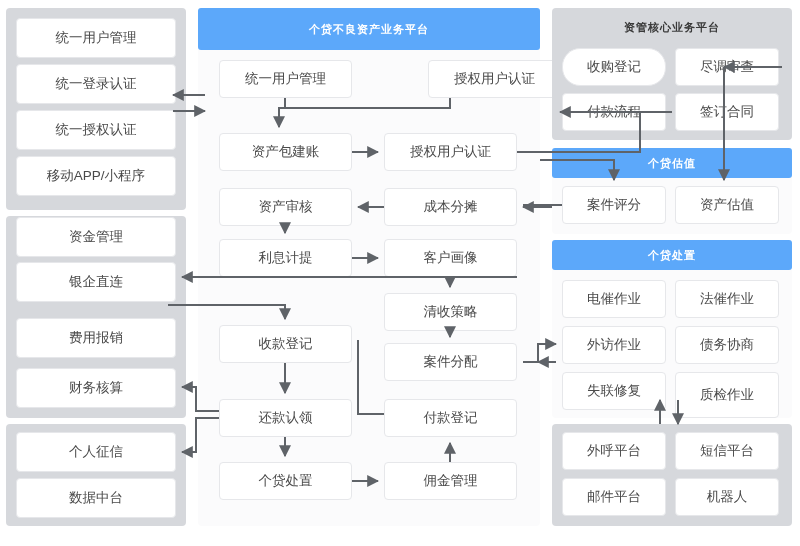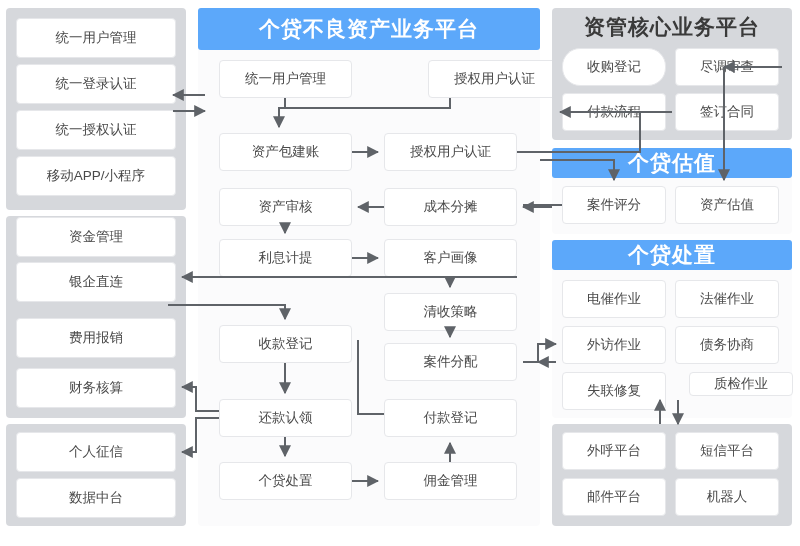--- a/index.html
+++ b/index.html
@@ -6,21 +6,21 @@
   body{width:800px;height:546px;position:relative;overflow:hidden;
        font-family:"Liberation Sans","DejaVu Sans",sans-serif;}
   #diagram{position:absolute;left:0;top:0;width:800px;height:546px;}
 
   .panel{position:absolute;box-sizing:border-box;border-radius:4px;}
   .panel.grey{background:#d6d8dc;}
   .panel.white{background:#fbfbfc;}
 
   .hdr{position:absolute;box-sizing:border-box;display:flex;
        align-items:center;justify-content:center;
-       font-size:21px;font-weight:bold;letter-spacing:1px;}
+       font-size:11px;font-weight:bold;letter-spacing:1px;}
   .hdr.blue{background:#5ca8fa;color:#ffffff;border-radius:3px;}
   .hdr.plain{color:#3a3a3a;background:transparent;}
 
   .node{position:absolute;box-sizing:border-box;background:#ffffff;
         border:1px solid #e6e7ea;border-radius:4px;
         display:flex;align-items:center;justify-content:center;
         font-size:13.5px;color:#4a4a4a;text-align:center;line-height:1.2;}
 
   svg.edges{position:absolute;left:0;top:0;width:800px;height:546px;
             pointer-events:none;}
@@ -84,21 +84,21 @@
   <div class="node" style="left:562px;top:186px;width:104px;height:38px;">案件评分</div>
   <div class="node" style="left:675px;top:186px;width:104px;height:38px;">资产估值</div>
 
   <div class="panel white" style="left:552px;top:240px;width:240px;height:178px;"></div>
   <div class="hdr blue" style="left:552px;top:240px;width:240px;height:30px;">个贷处置</div>
   <div class="node" style="left:562px;top:280px;width:104px;height:38px;">电催作业</div>
   <div class="node" style="left:675px;top:280px;width:104px;height:38px;">法催作业</div>
   <div class="node" style="left:562px;top:326px;width:104px;height:38px;">外访作业</div>
   <div class="node" style="left:675px;top:326px;width:104px;height:38px;">债务协商</div>
   <div class="node" style="left:562px;top:372px;width:104px;height:38px;">失联修复</div>
-  <div class="node" style="left:689px;top:372px;width:104px;height:24px;">质检作业</div>
+  <div class="node" style="left:675px;top:372px;width:104px;height:46px;">质检作业</div>
 
   <div class="panel grey" style="left:552px;top:424px;width:240px;height:102px;"></div>
   <div class="node" style="left:562px;top:432px;width:104px;height:38px;">外呼平台</div>
   <div class="node" style="left:675px;top:432px;width:104px;height:38px;">短信平台</div>
   <div class="node" style="left:562px;top:478px;width:104px;height:38px;">邮件平台</div>
   <div class="node" style="left:675px;top:478px;width:104px;height:38px;">机器人</div>
 
   <svg class="edges" viewBox="0 0 800 546">
     <defs>
       <marker id="ah" viewBox="0 0 10 10" refX="9" refY="5" markerWidth="6" markerHeight="6" orient="auto-start-reverse">

